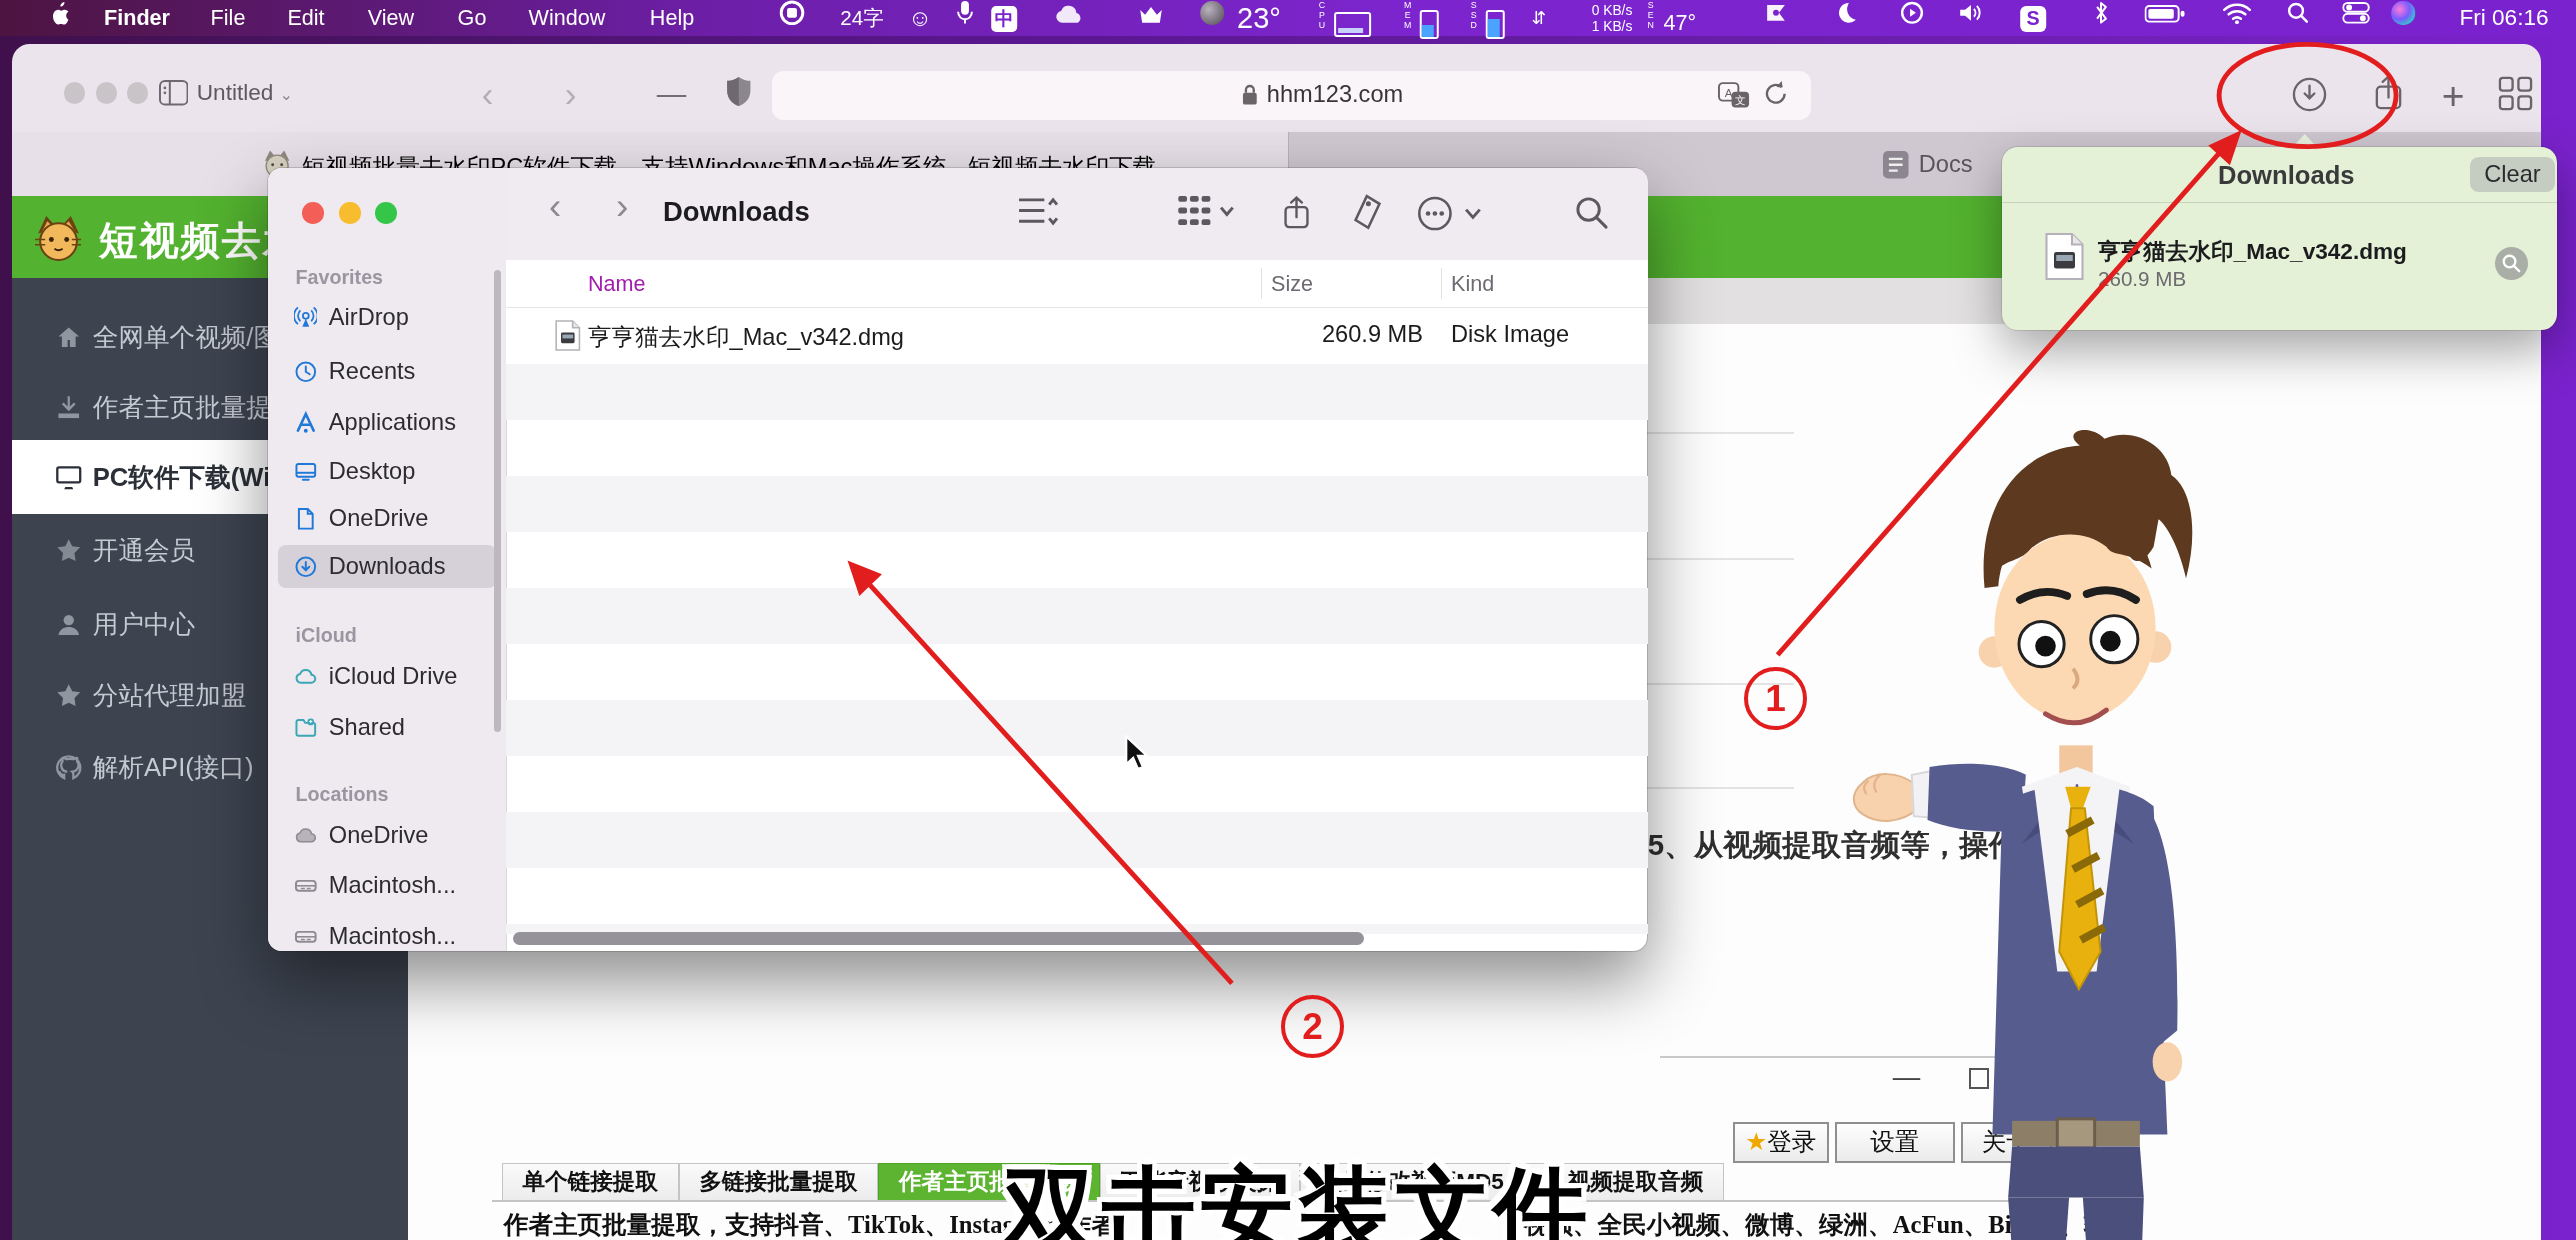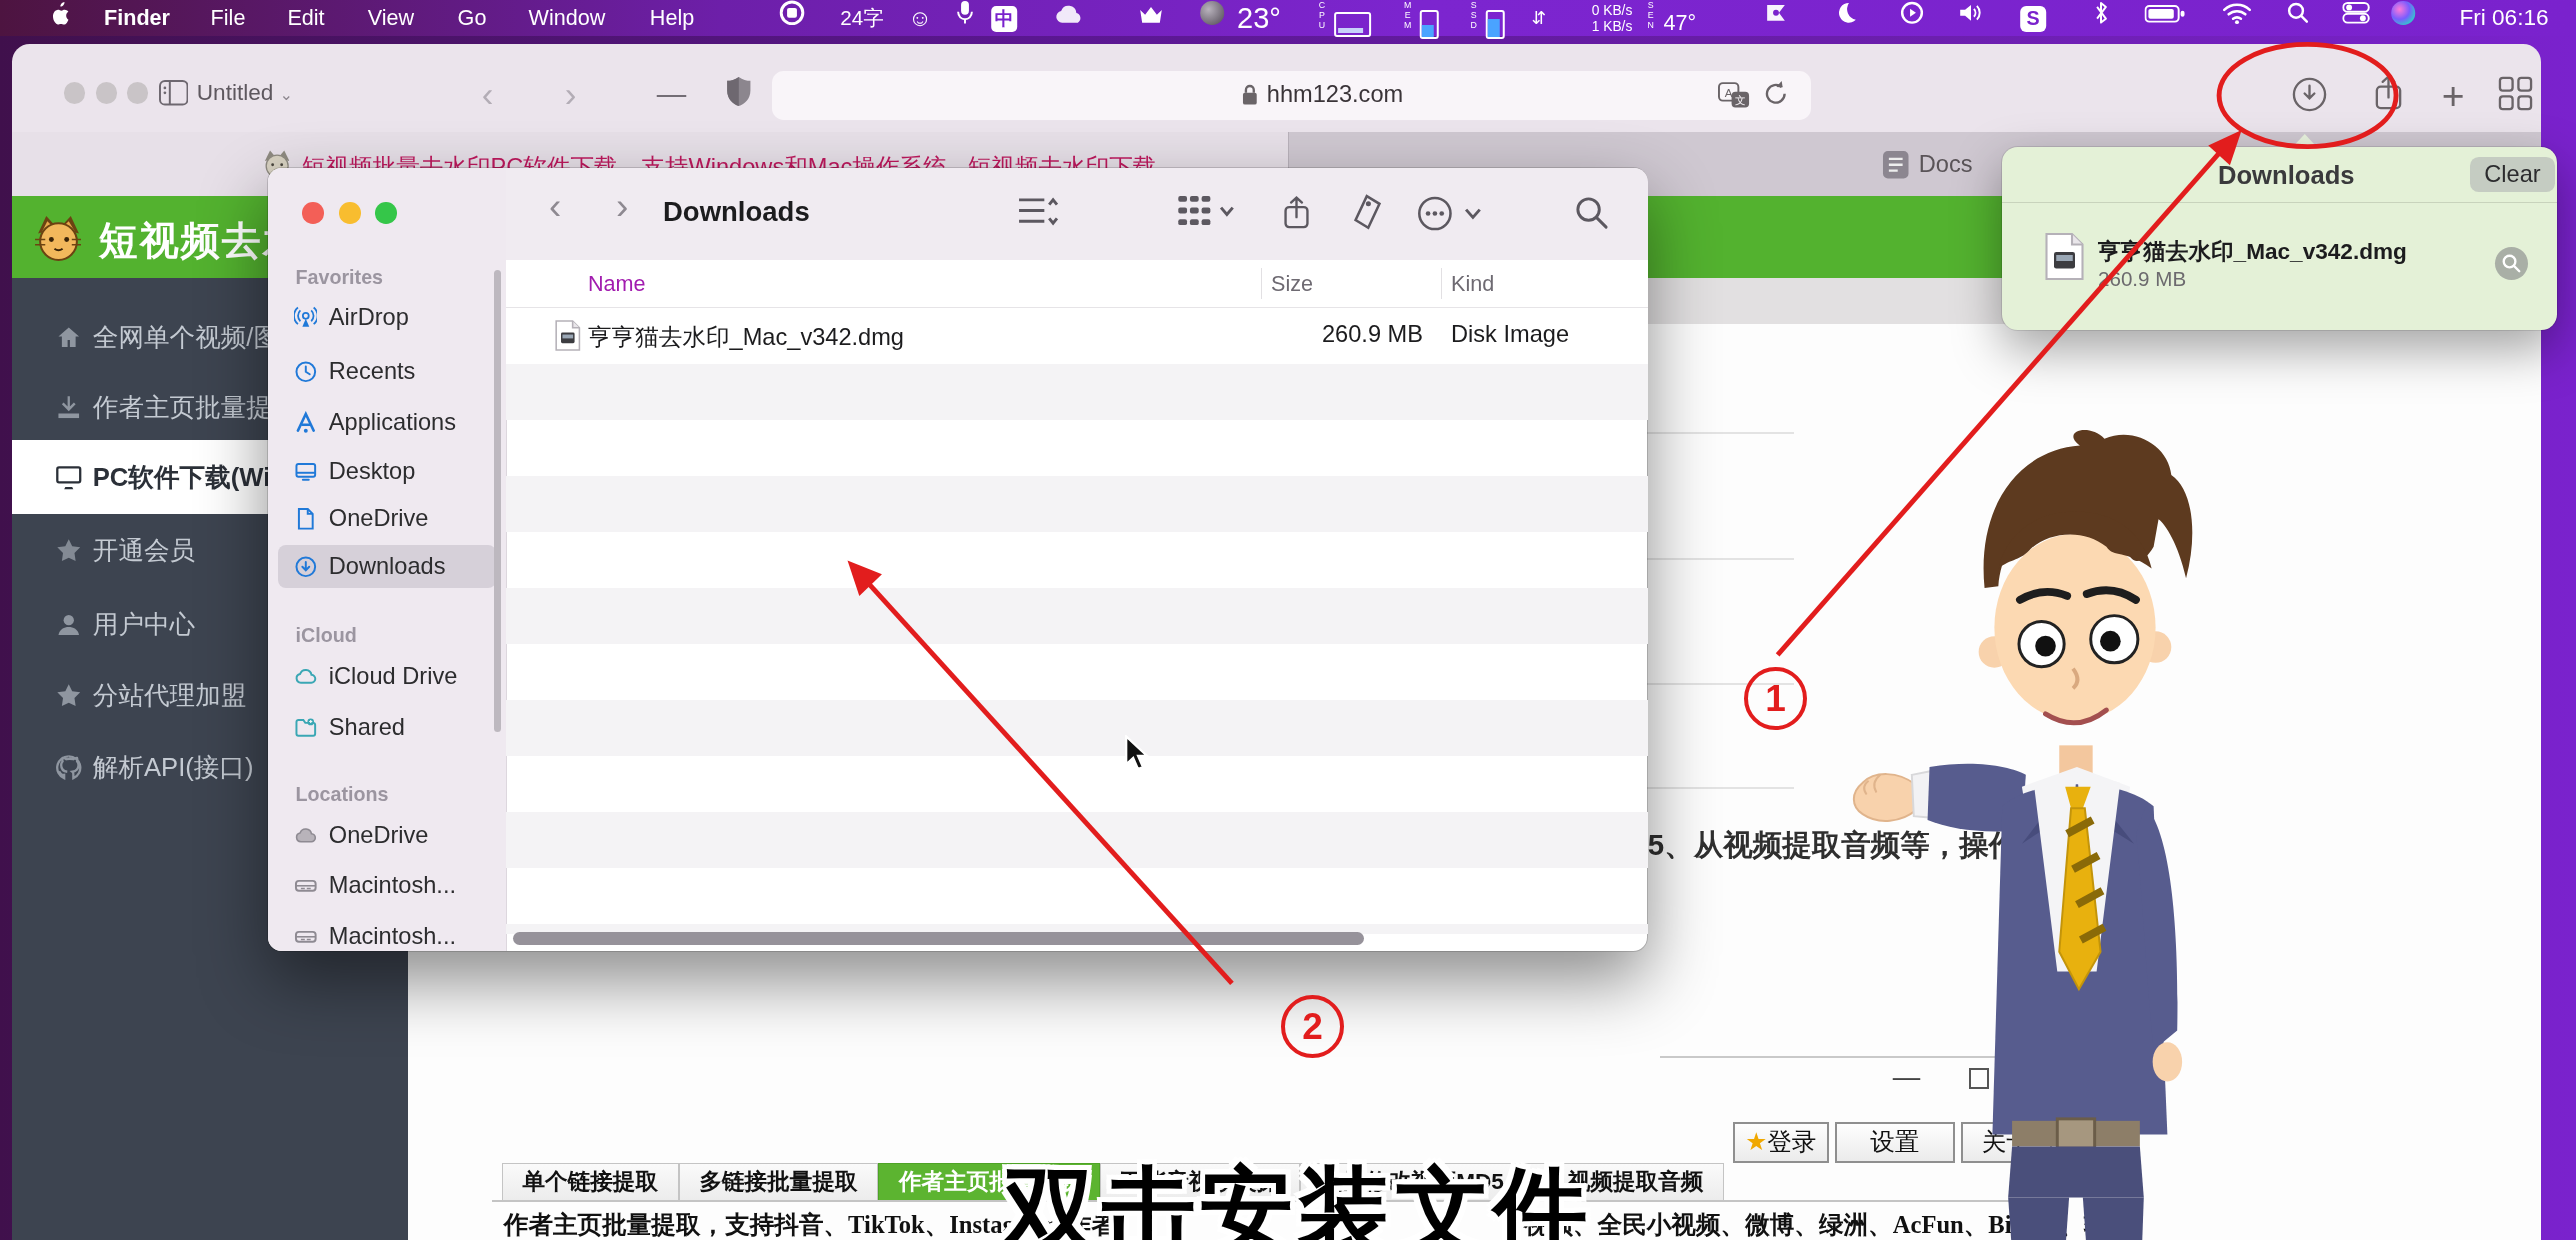--- a/index.html
+++ b/index.html
@@ -270,21 +270,21 @@
         <span class="ax" style="left:249px;top:15.7px">
           <svg width="31" height="31" viewBox="0 0 48 48">
               <polygon points="6,20 14,4 24,16" fill="#8e8a80"></polygon>
               <polygon points="26,16 36,4 44,20" fill="#8e8a80"></polygon>
               <circle cx="25" cy="28" r="17" fill="#d8d2c2" stroke="#8e8a80" stroke-width="2"></circle>
               <circle cx="18" cy="26" r="2.2" fill="#4a463e"></circle>
               <circle cx="32" cy="26" r="2.2" fill="#4a463e"></circle>
               <path d="M21 34q4 3 8 0" stroke="#4a463e" stroke-width="2" fill="none"></path>
             </svg>
         </span>
-        <span class="ax" style="left:290px;top:18.7px;font-size:23.6px;color:#be185d;white-space:nowrap">短视频批量去水印PC软件下载、支持Windows和Mac操作系统 - 短视频去水印下载</span>
+        <span class="ax" style="left:290px;top:18.7px;font-size:23.6px;color:#000000;white-space:nowrap">短视频批量去水印PC软件下载、支持Windows和Mac操作系统 - 短视频去水印下载</span>
       </div>
       <div class="ax" style="left:1276px;top:0;width:1253px;height:64px">
         <span class="ax" style="left:594px;top:17.7px">
           <svg width="27.5" height="29.5" viewBox="0 0 28 30">
               <rect x="1" y="1" width="26" height="28" rx="5" fill="#8c8690"></rect>
               <line x1="7" y1="9" x2="21" y2="9" stroke="#eee" stroke-width="2.4"></line>
               <line x1="7" y1="15" x2="21" y2="15" stroke="#eee" stroke-width="2.4"></line>
               <line x1="7" y1="21" x2="16" y2="21" stroke="#eee" stroke-width="2.4"></line>
             </svg>
         </span>

